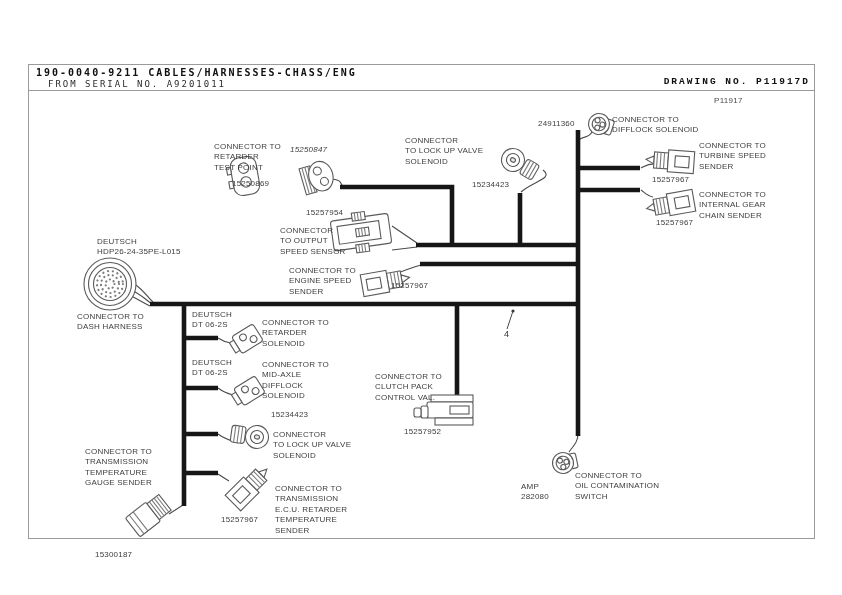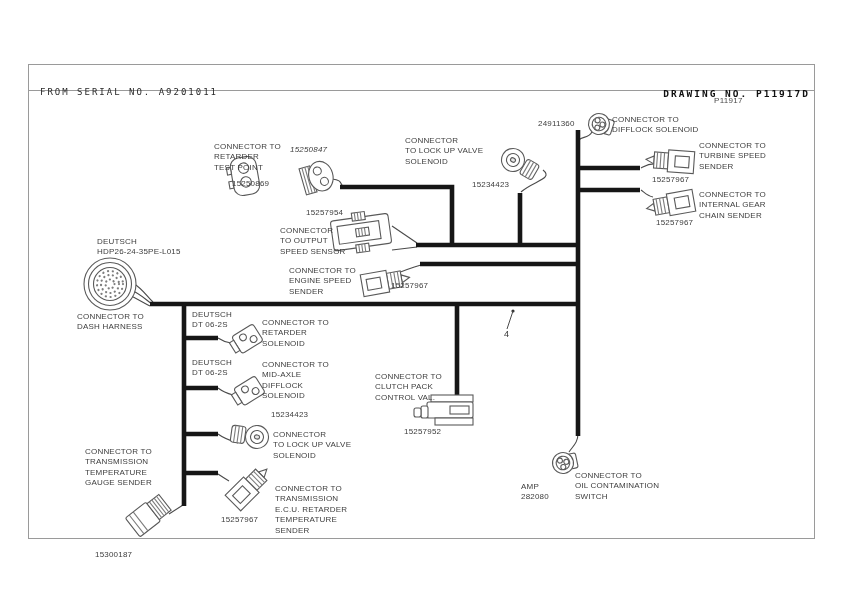--- a/index.html
+++ b/index.html
@@ -22,22 +22,23 @@
   svg{position:absolute;left:0;top:0;}
 </style>
 </head>
 <body>
 
 <div id="page">
 
   <div class="box" style="left:28px;top:64px;width:787px;height:475px;"></div>
   <div class="rule" style="left:28px;top:90px;width:787px;"></div>
 
-  <div class="hdr-sub" style="left:40px;top:79px;margin-top:8px;">FROM SERIAL NO. A9201011</div>
-  <div class="hdr-right" style="left:510px;top:88px;width:300px;">DRAWING NO. P11917D</div>
+  <div class="hdr-title" style="left:36px;top:67px;">190-0040-9211 CABLES/HARNESSES-CHASS/ENG</div>
+  <div class="hdr-sub" style="left:48px;top:79px;">FROM SERIAL NO. A9201011</div>
+  <div class="hdr-right" style="left:510px;top:76px;width:300px;font-family:Liberation Mono, monospace;">DRAWING NO. P11917D</div>
   <div class="figno" style="left:714px;top:96px;">P11917</div>
 
 
   <svg width="842" height="595" viewBox="0 0 842 595">
     <defs>
       <g id="g-sensor" stroke="#5a5a5a" fill="#fff" stroke-width="1.1">
         <path d="M-38 0 l8 -4 v8 z"></path>
         <rect x="-30" y="-8" width="14" height="16"></rect>
         <path d="M-27 -8 v16 M-23.5 -8 v16 M-20 -8 v16" stroke="#7d7d7d" fill="none"></path>
         <rect x="-16" y="-11" width="26" height="22"></rect>

